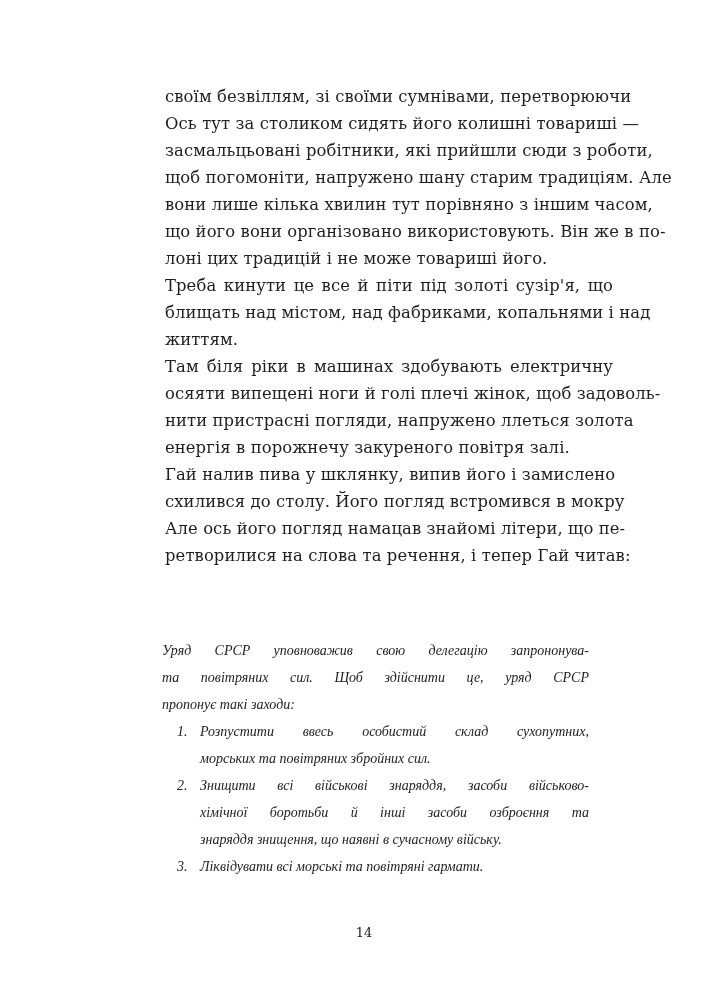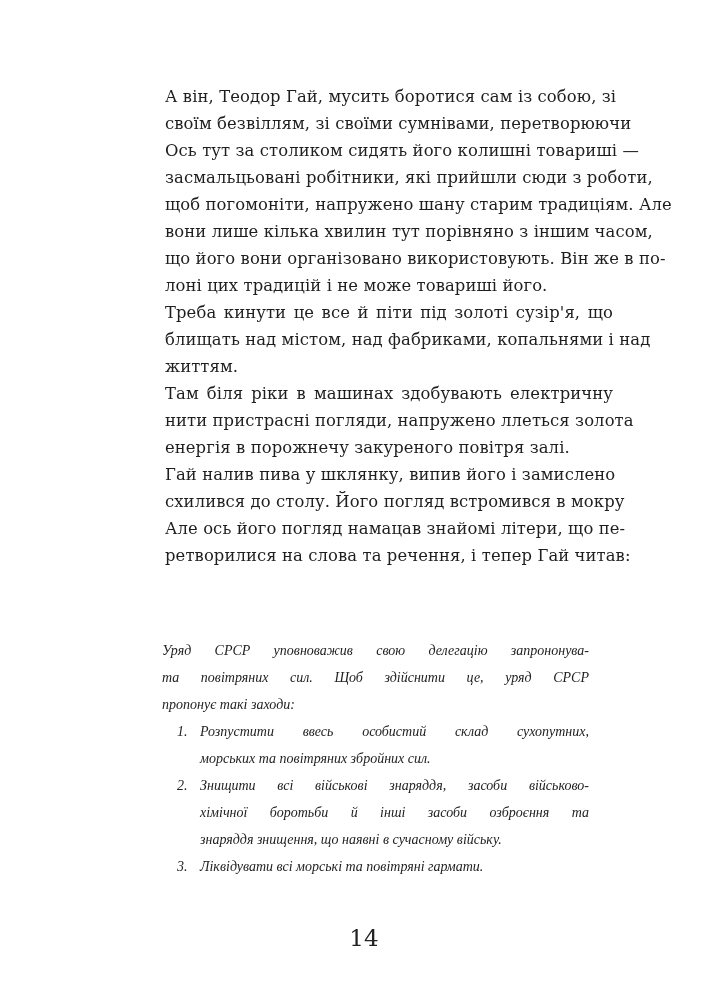--- a/index.html
+++ b/index.html
@@ -75,49 +75,49 @@
       left: 15px;
       top: 0;
       font-style: italic;
     }
     .page-number {
       position: absolute;
       left: 0;
       width: 728px;
       top: 925px;
       text-align: center;
-      font-size: 23px;
+      font-size: 13px;
       color: #222;
     }
   </style>
 </head>
 <body>
 
 <div class="page">
 
   <div class="body-text">
     <p class="para">
-      <span class="line">А він, Теодор Гай, мусить боротися сам із собою, зі</span>
       <span class="line">своїм безвіллям, зі своїми сумнівами, перетворюючи</span>
     </p>
     <p class="para">
       <span class="line">Ось тут за столиком сидять його колишні товариші —</span>
       <span class="line">засмальцьовані робітники, які прийшли сюди з роботи,</span>
       <span class="line">щоб погомоніти, напружено шану старим традиціям. Але</span>
       <span class="line">вони лише кілька хвилин тут порівняно з іншим часом,</span>
       <span class="line">що його вони організовано використовують. Він же в по-</span>
       <span class="line last">лоні цих традицій і не може товариші його.</span>
     </p>
     <p class="para">
       <span class="line">Треба кинути це все й піти під золоті сузір'я, що</span>
       <span class="line">блищать над містом, над фабриками, копальнями і над</span>
       <span class="line last">життям.</span>
     </p>
     <p class="para">
       <span class="line">Там біля ріки в машинах здобувають електричну</span>
+      <span class="line">осяяти випещені ноги й голі плечі жінок, щоб задоволь-</span>
       <span class="line">нити пристрасні погляди, напружено ллеться золота</span>
       <span class="line last">енергія в порожнечу закуреного повітря залі.</span>
     </p>
     <p class="para">
       <span class="line">Гай налив пива у шклянку, випив його і замислено</span>
       <span class="line">схилився до столу. Його погляд встромився в мокру</span>
     </p>
     <p class="para">
       <span class="line">Але ось його погляд намацав знайомі літери, що пе-</span>
       <span class="line last">ретворилися на слова та речення, і тепер Гай читав:</span>

